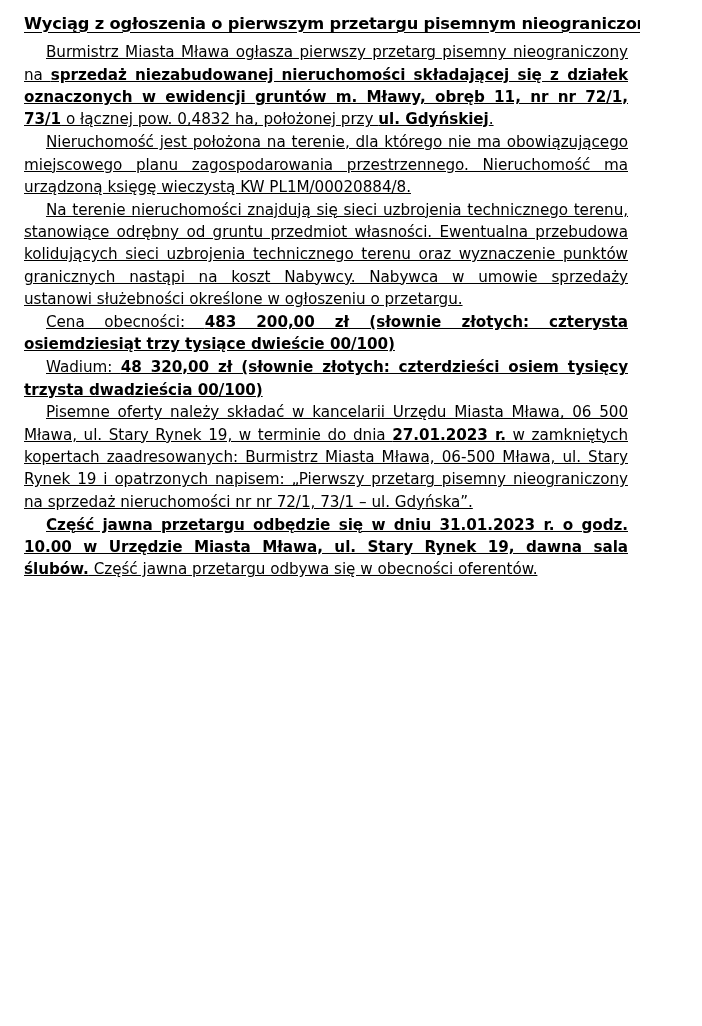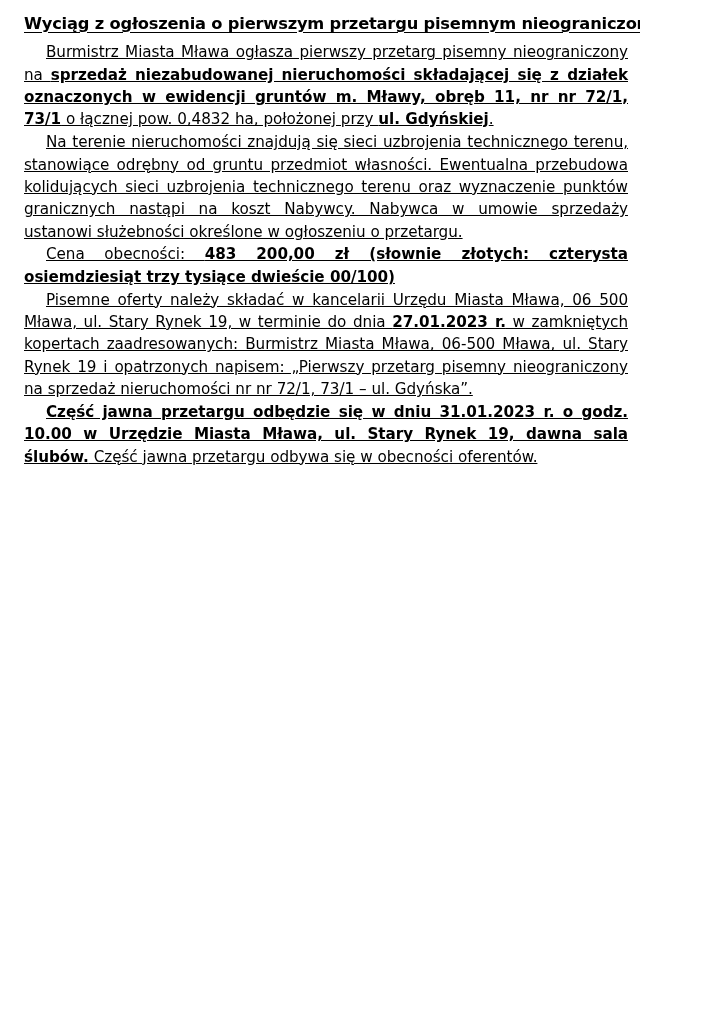--- a/index.html
+++ b/index.html
@@ -50,18 +50,20 @@
     font-weight: bold;
   }
 </style>
 </head>
 <body>
 
 <div class="page">
   <h1 class="doc-title">Wyciąg z ogłoszenia o pierwszym przetargu pisemnym nieograniczonym</h1>
   <div id="doc-body">
       <p class="para indent"><span>Burmistrz Miasta Mława ogłasza pierwszy przetarg pisemny nieograniczony na </span><b>sprzedaż niezabudowanej nieruchomości składającej się z działek oznaczonych w ewidencji gruntów m. Mławy, obręb 11, nr nr 72/1, 73/1</b><span> o łącznej pow. 0,4832 ha, położonej przy </span><b>ul. Gdyńskiej</b><span>.</span></p>
+      <p class="para indent"><span>Nieruchomość jest położona na terenie, dla którego nie ma obowiązującego miejscowego planu zagospodarowania przestrzennego. Nieruchomość ma urządzoną księgę wieczystą KW PL1M/00020884/8.</span></p>
       <p class="para indent"><span>Na terenie nieruchomości znajdują się sieci uzbrojenia technicznego terenu, stanowiące odrębny od gruntu przedmiot własności. Ewentualna przebudowa kolidujących sieci uzbrojenia technicznego terenu oraz wyznaczenie punktów granicznych nastąpi na koszt Nabywcy. Nabywca w umowie sprzedaży ustanowi służebności określone w ogłoszeniu o przetargu.</span></p>
       <p class="para indent"><span>Cena obecności: </span><b>483 200,00 zł (słownie złotych: czterysta osiemdziesiąt trzy tysiące dwieście 00/100)</b></p>
+      <p class="para indent"><span>Wadium: </span><b>48 320,00 zł (słownie złotych: czterdzieści osiem tysięcy trzysta dwadzieścia 00/100)</b></p>
       <p class="para indent"><span>Pisemne oferty należy składać w kancelarii Urzędu Miasta Mława, 06 500 Mława, ul. Stary Rynek 19, w terminie do dnia </span><b>27.01.2023 r.</b><span> w zamkniętych kopertach zaadresowanych: Burmistrz Miasta Mława, 06-500 Mława, ul. Stary Rynek 19 i opatrzonych napisem: „Pierwszy przetarg pisemny nieograniczony na sprzedaż nieruchomości nr nr 72/1, 73/1 – ul. Gdyńska”.</span></p>
       <p class="para indent"><b>Część jawna przetargu odbędzie się w dniu 31.01.2023 r. o godz. 10.00 w Urzędzie Miasta Mława, ul. Stary Rynek 19, dawna sala ślubów.</b><span> Część jawna przetargu odbywa się w obecności oferentów.</span></p>
     </div>
 </div>
 
 </body></html>

